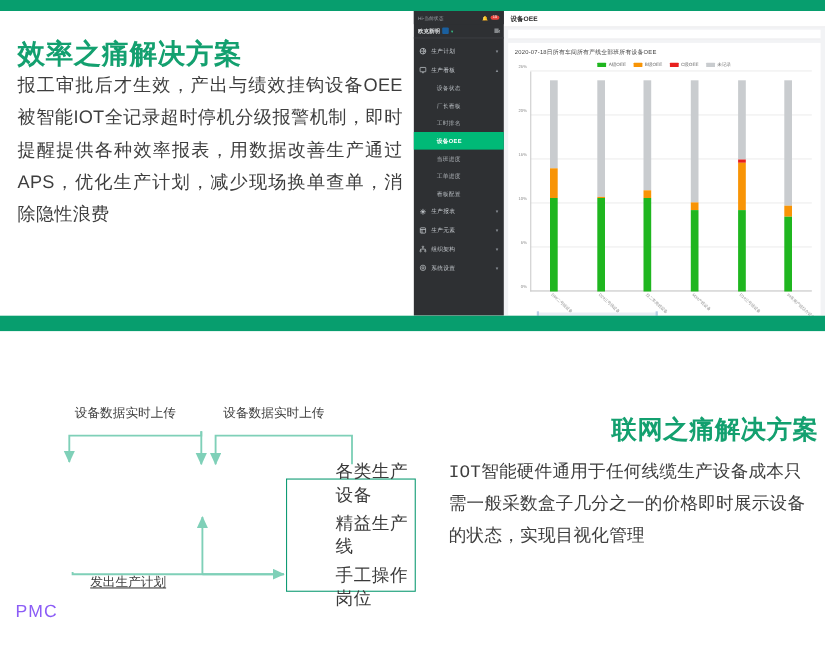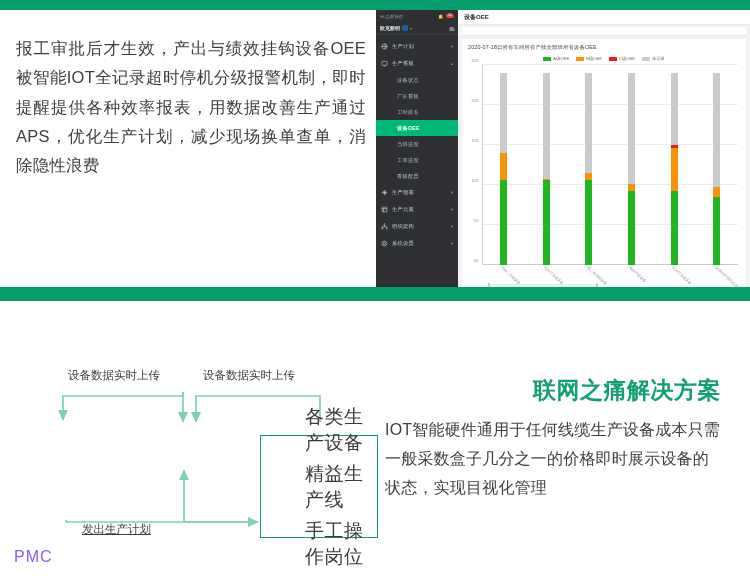--- a/index.html
+++ b/index.html
@@ -129,42 +129,43 @@
 
   .d-lbl { position:absolute; font-size:11.5px; color:#3e3e3e; white-space:nowrap; }
   .d-pmc { position:absolute; left:14px; top:238px; font-size:16px; color:#8b5cf6; letter-spacing:1px; }
 
   .box {
     position:absolute; left:260px; top:435px; width:118px; height:103px;
     border:1.6px solid #0f9b74; background:#fff;
     display:flex; flex-direction:column; align-items:center; justify-content:center;
     gap:5px;
   }
-  .box-line { font-size:19px; color:#3a3a3a; letter-spacing:0.5px;margin-left:44px; }
-
-  .bottom-text { position:absolute; left:385px; top:375px; width:336px; }
+  .box-line { font-size:16px; color:#3a3a3a; letter-spacing:0.5px;margin-left:44px; }
+
+  .bottom-text { position:absolute; left:408px; top:375px; width:336px;font-family:Liberation Mono, monospace; }
   .sec-title2 {
     font-size:23px; font-weight:700; color:#13a06f; text-align:right;
     letter-spacing:0.5px;
   }
   .sec-body2 {
     margin-top:10px; font-size:16px; color:#3e3e3e; line-height:1.8;
     letter-spacing:0.2px; text-align:left;
   }
 
   svg.flow { position:absolute; left:0; top:0; width:420px; height:277px; }
 </style>
 </head>
 <body>
 
 <div class="page">
 
   <div class="rule-top"></div>
 
   <div class="top-text">
+    <div class="sec-title">效率之痛解决方案</div>
     <div class="sec-body">报工审批后才生效，产出与绩效挂钩设备OEE被智能IOT全记录超时停机分级报警机制，即时提醒提供各种效率报表，用数据改善生产通过APS，优化生产计划，减少现场换单查单，消除隐性浪费</div>
   </div>
 
   <div class="shot">
     <div class="shot-inner">
 
       <div class="sb">
         <div class="sb-top">
           <span>Hi-当前状态</span>
           <span class="sb-top-r">

